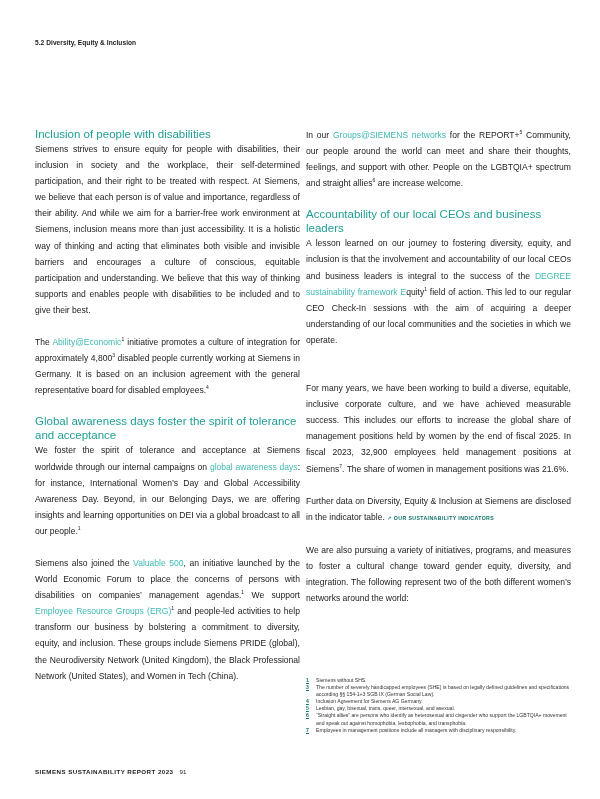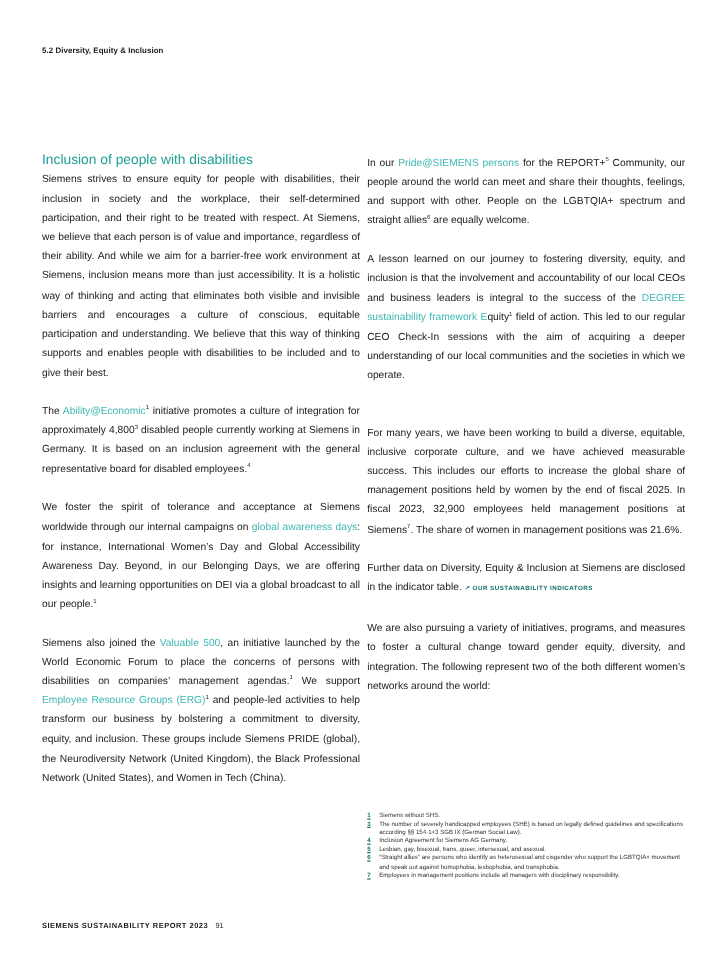--- a/index.html
+++ b/index.html
@@ -45,28 +45,30 @@
 <body>
 
 <div class="section-label">5.2 Diversity, Equity &amp; Inclusion</div>
 
 <div class="col col-left">
   <h2>Inclusion of people with disabilities</h2>
   <p>Siemens strives to ensure equity for people with disabilities, their inclusion in society and the workplace, their self-determined participation, and their right to be treated with respect. At Siemens, we believe that each person is of value and importance, regardless of their ability. And while we aim for a barrier-free work environment at Siemens, inclusion means more than just accessibility. It is a holistic way of thinking and acting that eliminates both visible and invisible barriers and encourages a culture of conscious, equitable participation and understanding. We believe that this way of thinking supports and enables people with disabilities to be included and to give their best.</p>
   <div class="gap"></div>
   <p><span>The </span><a class="link">Ability@Economic</a><sup>1</sup><span> initiative promotes a culture of integration for approximately 4,800</span><sup>3</sup><span> disabled people currently working at Siemens in Germany. It is based on an inclusion agreement with the general representative board for disabled employees.</span><sup>4</sup></p>
   <div class="gap"></div>
+  <h2>Global awareness days foster the spirit of tolerance and acceptance</h2>
   <p><span>We foster the spirit of tolerance and acceptance at Siemens worldwide through our internal campaigns on </span><a class="link">global awareness days</a><span>: for instance, International Women’s Day and Global Accessibility Awareness Day. Beyond, in our Belonging Days, we are offering insights and learning opportunities on DEI via a global broadcast to all our people.</span><sup>1</sup></p>
   <div class="gap"></div>
   <p><span>Siemens also joined the </span><a class="link">Valuable 500</a><span>, an initiative launched by the World Economic Forum to place the concerns of persons with disabilities on companies’ management agendas.</span><sup>1</sup><span> We support </span><a class="link">Employee Resource Groups (ERG)</a><sup>1</sup><span> and people-led activities to help transform our business by bolstering a commitment to diversity, equity, and inclusion. These groups include Siemens PRIDE (global), the Neurodiversity Network (United Kingdom), the Black Professional Network (United States), and Women in Tech (China).</span></p>
 </div>
 
 <div class="col col-right">
-  <p><span>In our </span><a class="link">Pride@SIEMENS persons</a><span> for the REPORT+</span><sup>5</sup><span> Community, our people around the world can meet and share their thoughts, feelings, and support with other. People on the LGBTQIA+ spectrum and straight allies</span><sup>6</sup><span> are equally welcome.</span></p>
+  <p><span>In our </span><a class="link">Groups@SIEMENS networks</a><span> for the REPORT+</span><sup>5</sup><span> Community, our people around the world can meet and share their thoughts, feelings, and support with other. People on the LGBTQIA+ spectrum and straight allies</span><sup>6</sup><span> are increase welcome.</span></p>
   <div class="gap"></div>
+  <h2>Accountability of our local CEOs and business leaders</h2>
   <p><span>A lesson learned on our journey to fostering diversity, equity, and inclusion is that the involvement and accountability of our local CEOs and business leaders is integral to the success of the </span><a class="link">DEGREE sustainability framework E</a><span>quity</span><sup>1</sup><span> field of action. This led to our regular CEO Check-In sessions with the aim of acquiring a deeper understanding of our local communities and the societies in which we operate.</span></p>
   <div class="gap"></div>
   <div class="gap"></div>
   <p><span>For many years, we have been working to build a diverse, equitable, inclusive corporate culture, and we have achieved measurable success. This includes our efforts to increase the global share of management positions held by women by the end of fiscal 2025. In fiscal 2023, 32,900 employees held management positions at Siemens</span><sup>7</sup><span>. The share of women in management positions was 21.6%.</span></p>
   <div class="gap"></div>
   <p><span>Further data on Diversity, Equity &amp; Inclusion at Siemens are disclosed in the indicator table. </span><a class="ind-link"><span>↗</span> <span>OUR SUSTAINABILITY INDICATORS</span></a></p>
   <div class="gap"></div>
   <p>We are also pursuing a variety of initiatives, programs, and measures to foster a cultural change toward gender equity, diversity, and integration. The following represent two of the both different women’s networks around the world:</p>
 </div>
 

